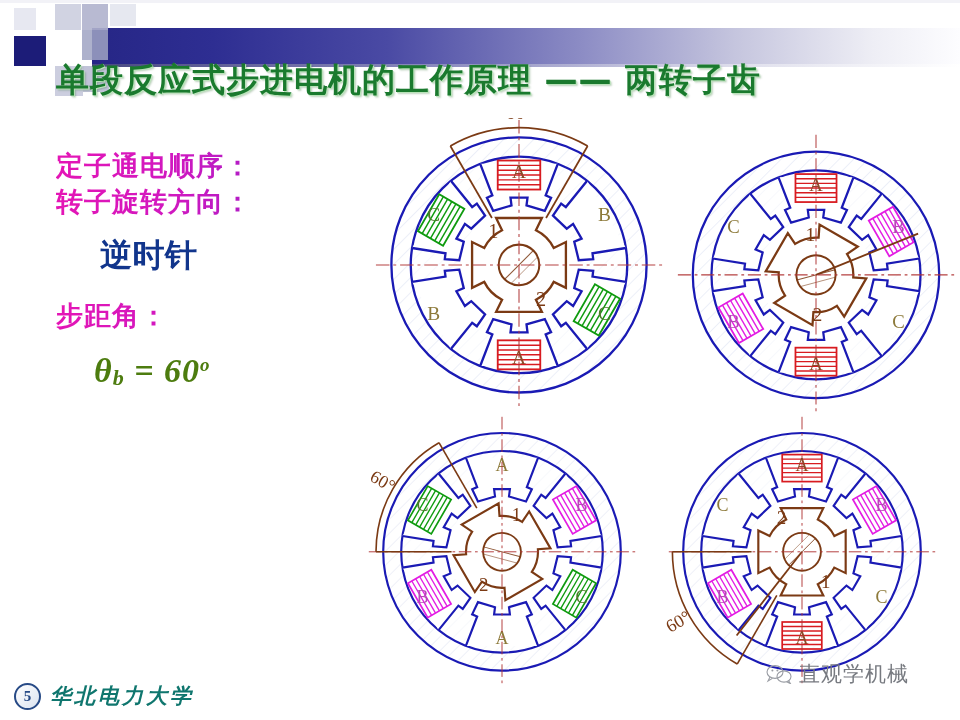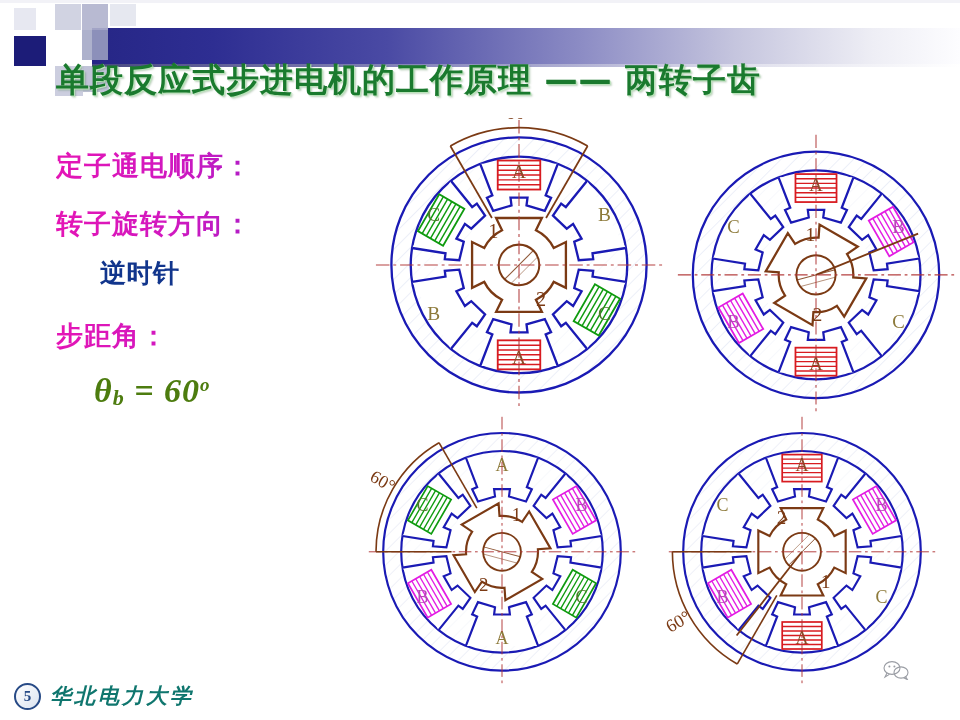--- a/index.html
+++ b/index.html
@@ -75,30 +75,30 @@
     color: #c117bd;
     -webkit-text-fill-color: transparent;
     text-shadow: none;
     white-space: nowrap;
   }
   @supports not (background-clip: text) {
     .txt-head { color: #c117bd; -webkit-text-fill-color: #c117bd; }
   }
   .txt-sub {
     font-family: "DejaVu Sans", "Liberation Sans", sans-serif;
-    font-size: 26px;
+    font-size: 32px;
     font-weight: 700;
     color: #11358c;
     letter-spacing: .5px;
     white-space: nowrap;
   }
   #seq-line   { margin: 16px 0 0 38px; font-size: 27px; }
-  #dir-head   { margin-top: 22px; }
+  #dir-head   { }
   #dir-value  { margin: 14px 0 0 44px; }
-  #step-head  { margin-top: 27px; }
+  #step-head  { margin-top: 20px; }
   #step-formula {
     margin: 18px 0 0 38px;
     font-family: "Liberation Serif", "DejaVu Serif", serif;
     font-style: italic;
     font-weight: 700;
     font-size: 34px;
     color: #4d7c0f;
     letter-spacing: 1px;
     white-space: nowrap;
   }
@@ -516,16 +516,17 @@
   <div id="wm-block">
     <div id="wm-row">
       <svg id="wm-chat-icon" viewBox="0 0 26 20">
         <ellipse cx="9" cy="8" rx="8" ry="6.4" fill="none" stroke="#9a9da4" stroke-width="1.1"></ellipse>
         <path d="M4 13 L2 17 L6.4 14.4" fill="none" stroke="#9a9da4" stroke-width="1.1"></path>
         <ellipse cx="18" cy="12.5" rx="7" ry="5.6" fill="none" stroke="#9a9da4" stroke-width="1.1"></ellipse>
         <path d="M22.5 16.6 L24.4 19.6 L20.6 17.8" fill="none" stroke="#9a9da4" stroke-width="1.1"></path>
         <circle cx="6.4" cy="6.6" r="1" fill="#9a9da4"></circle>
         <circle cx="11.4" cy="6.6" r="1" fill="#9a9da4"></circle>
       </svg>
+      <div id="wm-title">直观学机械</div>
     </div>
   </div>
 
 </div>
 
 </body></html>

